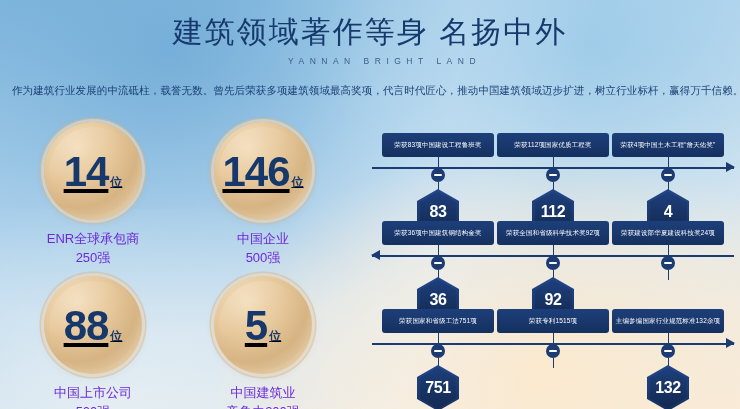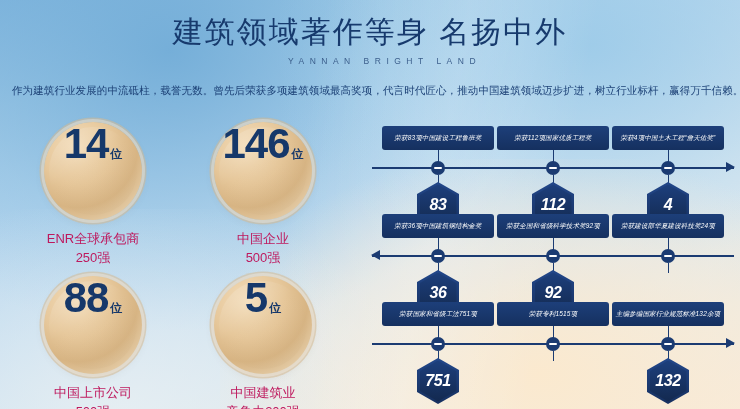--- a/index.html
+++ b/index.html
@@ -120,22 +120,23 @@
     margin: 0 auto;
     border-radius: 50%;
     position: relative;
     background:
       radial-gradient(circle at 34% 26%, #f3ddbb 0%, #e6c79a 38%, #d7b483 62%, #e8d3b1 88%, #f2e3c9 100%);
     box-shadow:
       0 0 0 3px rgba(255,255,255,0.30),
       0 0 0 4.5px rgba(214,186,146,0.55),
       0 3px 10px rgba(120,110,90,0.13);
     display: flex;
-    align-items: flex-start;
+    align-items: center;
     justify-content: center;
+    text-decoration: underline;
   }
   .stat-circle::after {
     content: "";
     position: absolute;
     inset: 5px;
     border-radius: 50%;
     background: linear-gradient(145deg, rgba(255,255,255,0.22) 0%, rgba(255,255,255,0) 42%, rgba(205,174,129,0.22) 100%);
     pointer-events: none;
   }
   .stat-num-wrap {
@@ -156,21 +157,21 @@
   .stat-unit {
     font-size: 12px;
     font-weight: bold;
     color: #16386a;
     margin-left: 2px;
     line-height: 1;
   }
   .stat-caption {
     margin-top: 10px;
     font-size: 13px;
-    color: #be185d;
+    color: #6d28d9;
     line-height: 1.45;
     font-weight: normal;
   }
   .stat-caption .l2 { display: block; }
 
   
   #timeline-panel {
     position: absolute;
     left: 372px;
     top: 126px;
@@ -202,24 +203,23 @@
     border-left: 9px solid #1b3b72;
   }
   .tl-arrow.left {
     left: -1px;
     border-top: 5px solid transparent;
     border-bottom: 5px solid transparent;
     border-right: 9px solid #1b3b72;
   }
   .tl-item {
     position: absolute;
-    top: 0;
+    top: 7px;
     width: 107px;
     text-align: center;
-    font-style: italic;
   }
   .tl-item.i0 { left: 10px; }
   .tl-item.i1 { left: 125px; border-radius: 11px; }
   .tl-item.i2 { left: 240px; }
 
   .tl-label {
     width: 112px;
     height: 24px;
     box-sizing: border-box;
     background: linear-gradient(180deg, #1d3f7a 0%, #15305f 100%);

